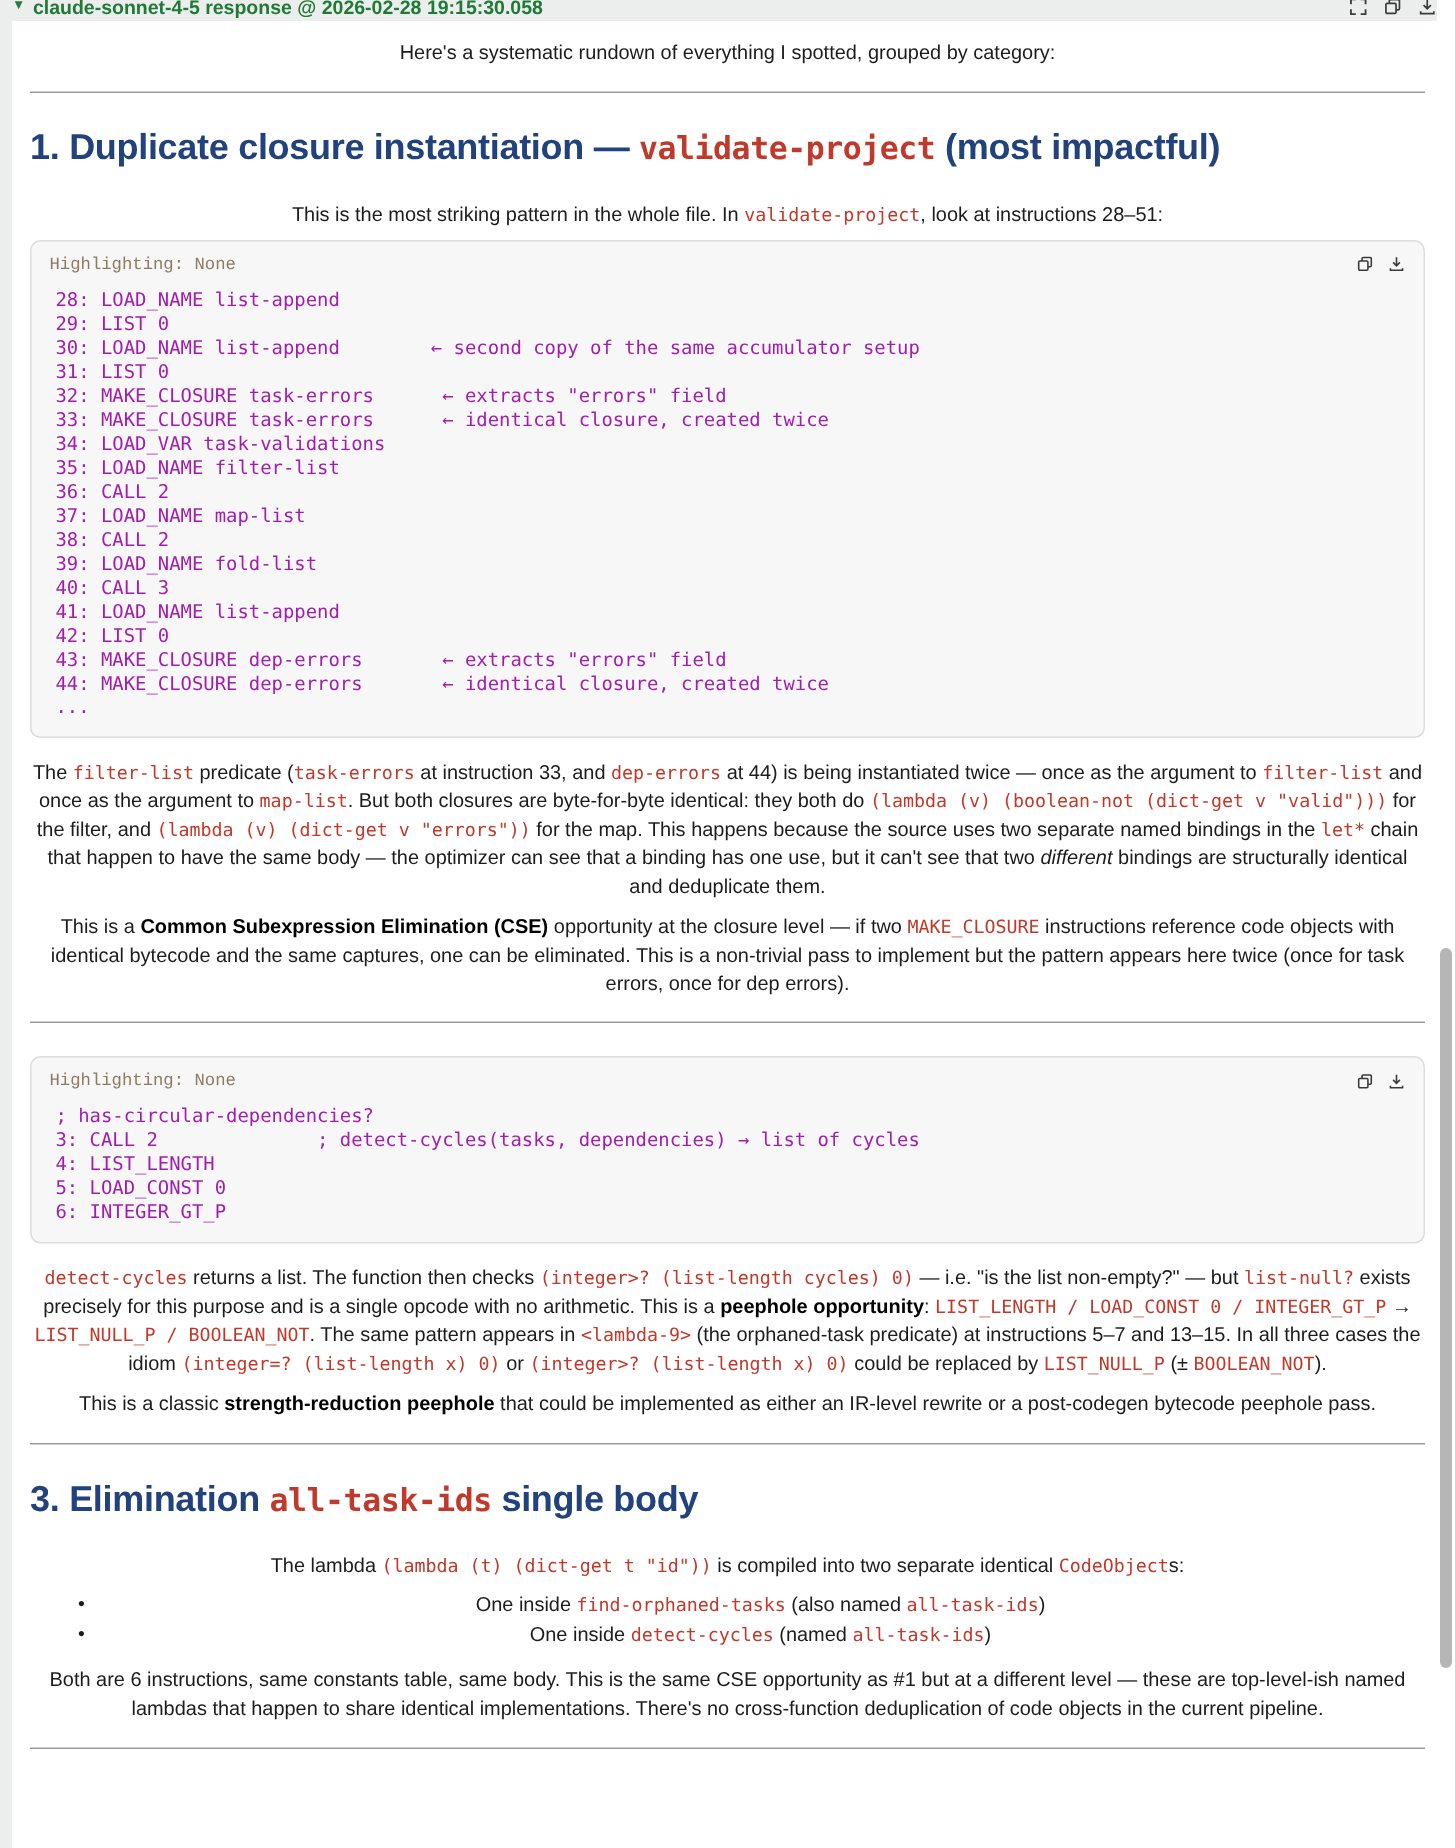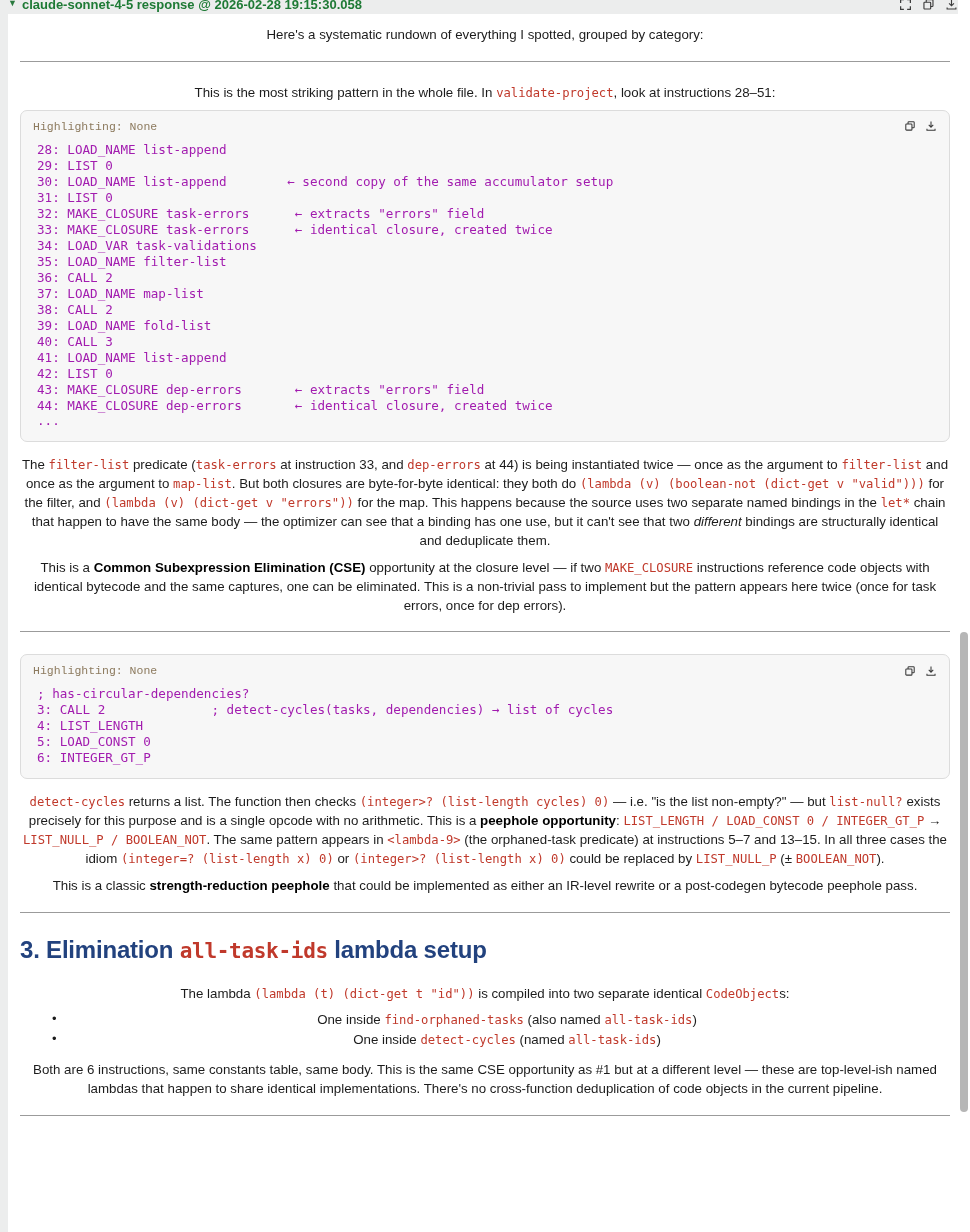--- a/index.html
+++ b/index.html
@@ -189,20 +189,21 @@
       </span>
     </span>
   </div>
 
   <div class="content">
 
     <p class="intro">Here's a systematic rundown of everything I spotted, grouped by category:</p>
 
     <div id="sections-root">
         <hr class="sep">
+        <h2><span class="num">1. </span><span class="plain">Duplicate closure instantiation — </span><code>validate-project</code><span class="plain"> (most impactful)</span></h2>
         <p class="tight"><span>This is the most striking pattern in the whole file. In </span><code class="inl">validate-project</code><span>, look at instructions 28–51:</span></p>
         <div class="codeblock">
           <div class="cb-head">
             <span class="cb-label">Highlighting: None</span>
             <span class="cb-actions">
               <span>
                 <svg width="12" height="12" viewBox="0 0 16 16" fill="none" stroke="#3a3a3a" stroke-width="1.4">
                   <rect x="5.4" y="2.2" width="8.2" height="8.2" rx="1"></rect>
                   <rect x="2.4" y="5.3" width="8.2" height="8.2" rx="1" fill="#f7f7f7"></rect>
                 </svg>
@@ -257,21 +258,21 @@
           </div>
           <pre class="cb-body">; has-circular-dependencies?
 3: CALL 2              ; detect-cycles(tasks, dependencies) → list of cycles
 4: LIST_LENGTH
 5: LOAD_CONST 0
 6: INTEGER_GT_P</pre>
         </div>
         <p><code class="inl">detect-cycles</code><span> returns a list. The function then checks </span><code class="inl">(integer&gt;? (list-length cycles) 0)</code><span> — i.e. "is the list non-empty?" — but </span><code class="inl">list-null?</code><span> exists precisely for this purpose and is a single opcode with no arithmetic. This is a </span><b>peephole opportunity</b><span>: </span><code class="inl">LIST_LENGTH / LOAD_CONST 0 / INTEGER_GT_P</code><span> → </span><code class="inl">LIST_NULL_P / BOOLEAN_NOT</code><span>. The same pattern appears in </span><code class="inl">&lt;lambda-9&gt;</code><span> (the orphaned-task predicate) at instructions 5–7 and 13–15. In all three cases the idiom </span><code class="inl">(integer=? (list-length x) 0)</code><span> or </span><code class="inl">(integer&gt;? (list-length x) 0)</code><span> could be replaced by </span><code class="inl">LIST_NULL_P</code><span> (± </span><code class="inl">BOOLEAN_NOT</code><span>).</span></p>
         <p><span>This is a classic </span><b>strength-reduction peephole</b><span> that could be implemented as either an IR-level rewrite or a post-codegen bytecode peephole pass.</span></p>
         <hr class="sep">
-        <h2><span class="num">3. </span><span class="plain">Elimination </span><code>all-task-ids</code><span class="plain"> lambda setup</span></h2>
+        <h2><span class="num">3. </span><span class="plain">Elimination </span><code>all-task-ids</code><span class="plain"> single body</span></h2>
         <p class="tight"><span>The lambda </span><code class="inl">(lambda (t) (dict-get t "id"))</code><span> is compiled into two separate identical </span><code class="inl">CodeObject</code><span>s:</span></p>
         <ul class="bullets">
           <li><span>One inside </span><code class="inl">find-orphaned-tasks</code><span> (also named </span><code class="inl">all-task-ids</code><span>)</span></li>
           <li><span>One inside </span><code class="inl">detect-cycles</code><span> (named </span><code class="inl">all-task-ids</code><span>)</span></li>
         </ul>
         <p><span>Both are 6 instructions, same constants table, same body. This is the same CSE opportunity as #1 but at a different level — these are top-level-ish named lambdas that happen to share identical implementations. There's no cross-function deduplication of code objects in the current pipeline.</span></p>
         <hr class="sep">
       </div>
 
   </div>

